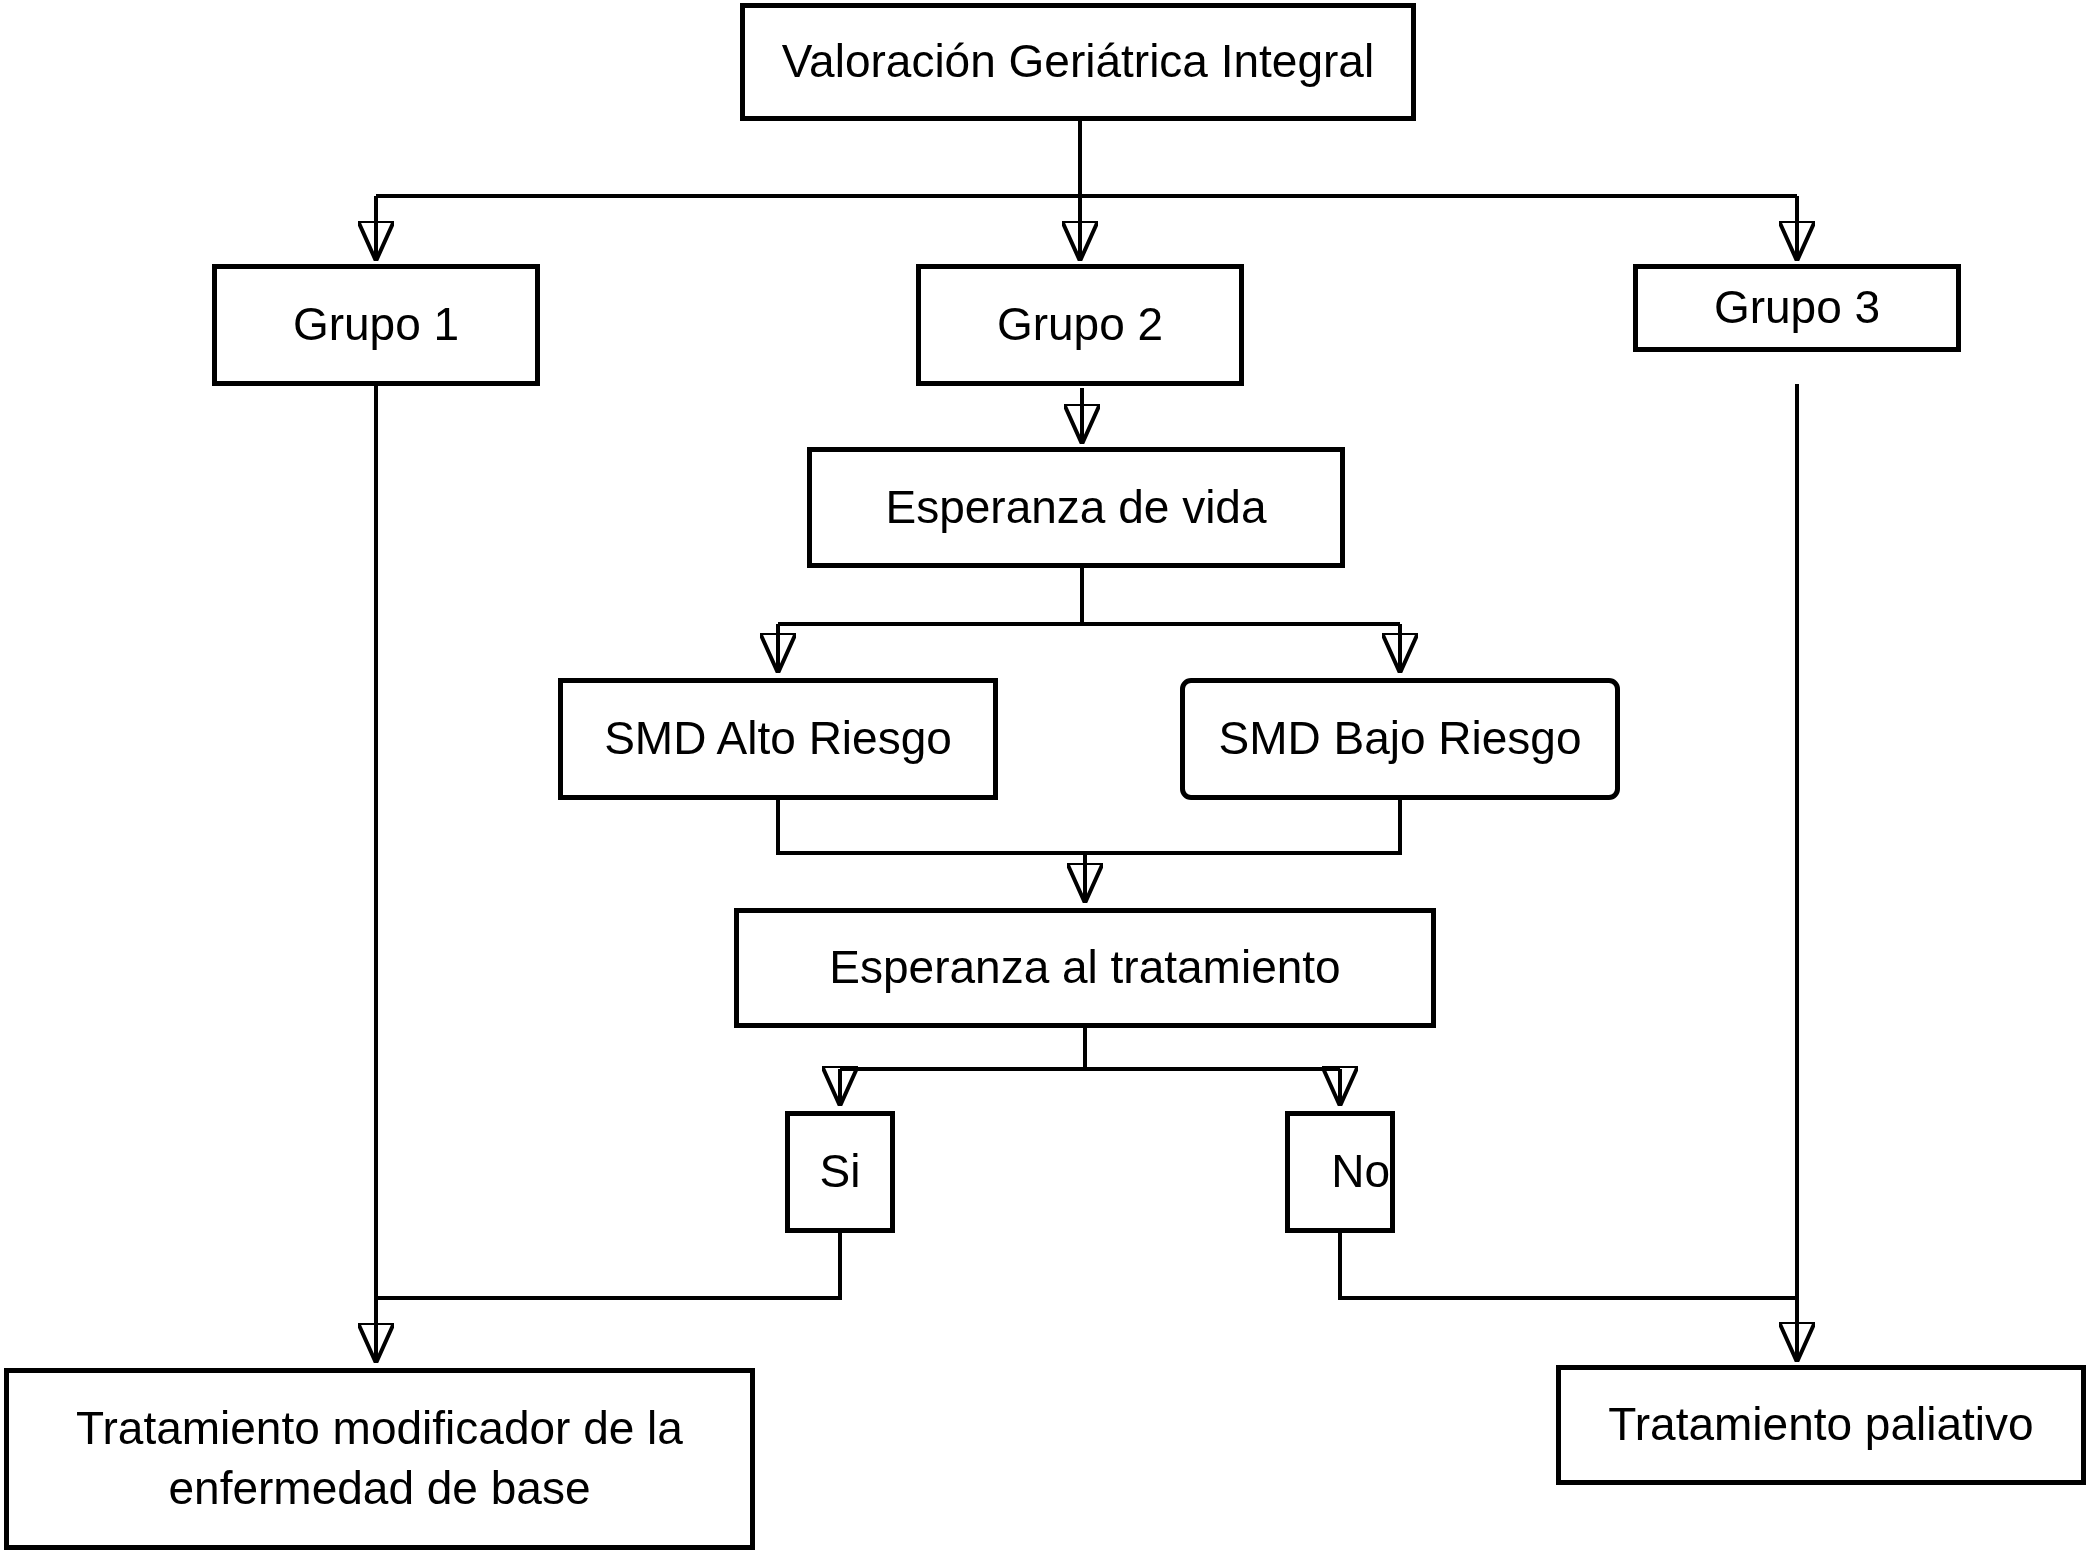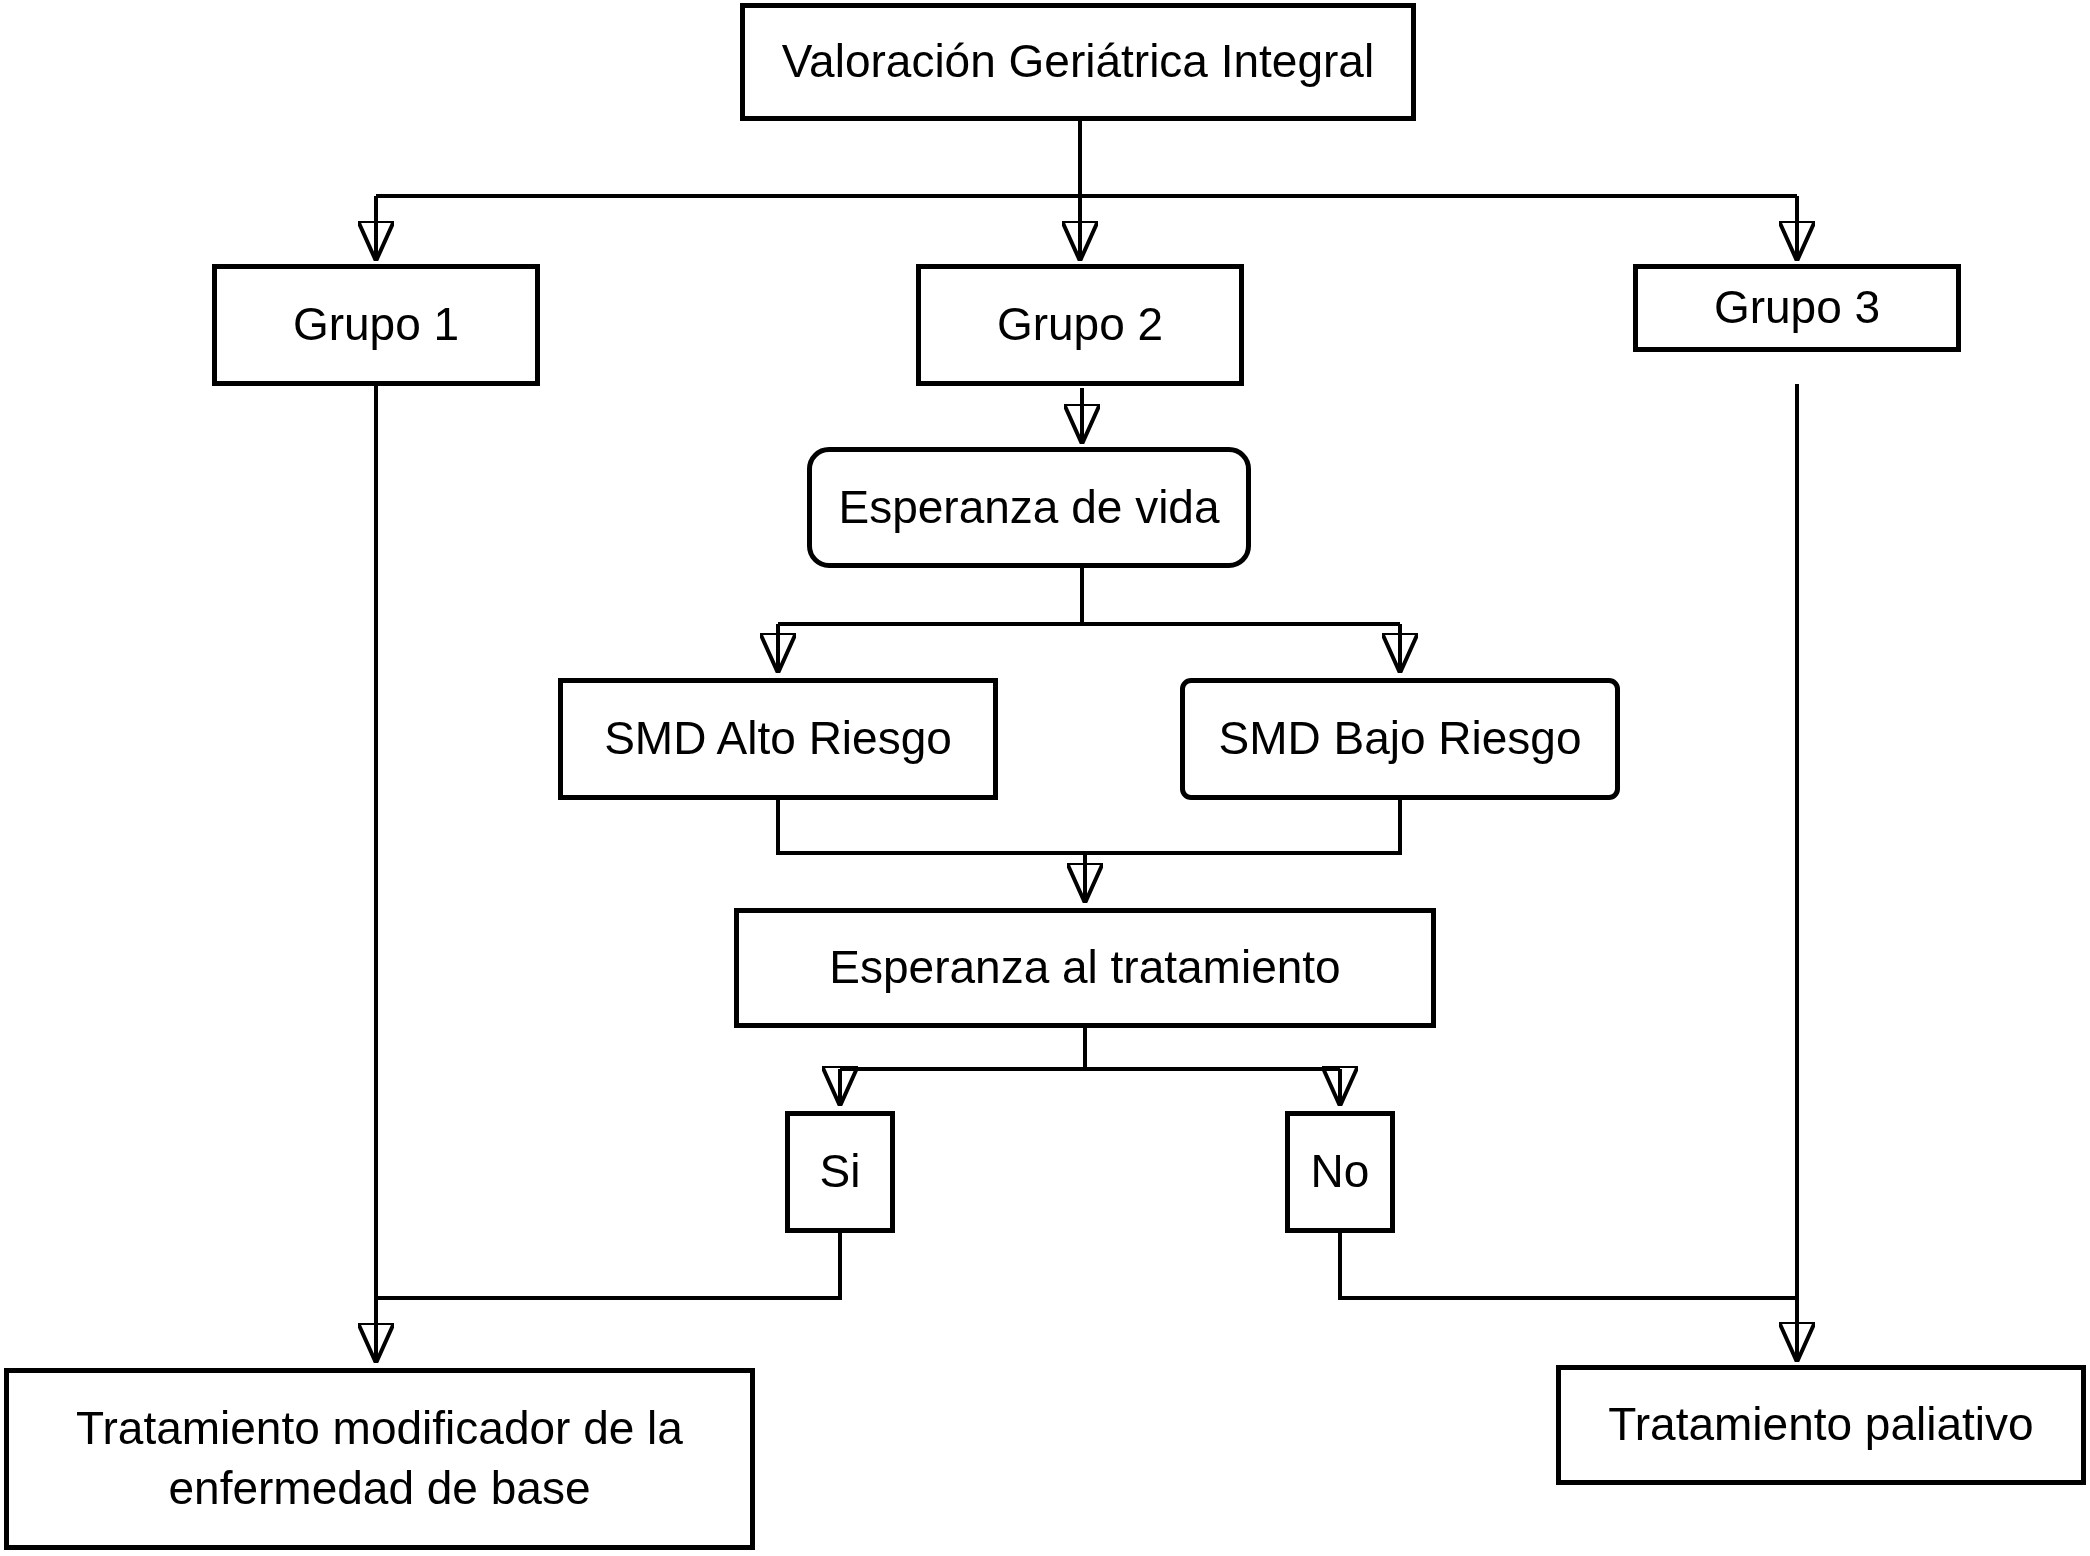--- a/index.html
+++ b/index.html
@@ -38,26 +38,26 @@
     font-size:46px;
     line-height:1.3;
     color:var(--text);
   }
   .node span{display:block;}
   
   #n-root            {left:740px;  top:3px;    width:676px; height:118px;}
   #n-grupo1          {left:212px;  top:264px;  width:328px; height:122px;}
   #n-grupo2          {left:916px;  top:264px;  width:328px; height:122px;}
   #n-grupo3          {left:1633px; top:264px;  width:328px; height:88px;}
-  #n-esperanza       {left:807px;  top:447px;  width:444px; height:121px;border-radius:22px;}
+  #n-esperanza       {left:807px;  top:447px;  width:538px; height:121px;}
   #n-smd-alto        {left:558px;  top:678px;  width:440px; height:122px;text-align:center;}
   #n-smd-bajo        {left:1180px; top:678px;  width:440px; height:122px;border-radius:11px;}
   #n-tolerancia      {left:734px;  top:908px;  width:702px; height:120px;}
   #n-si              {left:785px;  top:1111px; width:110px; height:122px;}
-  #n-no              {left:1285px; top:1111px; width:110px; height:122px;}
+  #n-no              {left:1285px; top:1111px; width:110px; height:122px;justify-content:flex-end;}
   #n-trat-modificador{left:4px;    top:1368px; width:751px; height:182px; padding:0 25px;}
   #n-trat-paliativo  {left:1556px; top:1365px; width:530px; height:120px;}
 </style>
 </head>
 <body>
 
 <div class="canvas">
 
   <svg class="connectors" viewBox="0 0 2090 1556" xmlns="http://www.w3.org/2000/svg">
     <defs>

